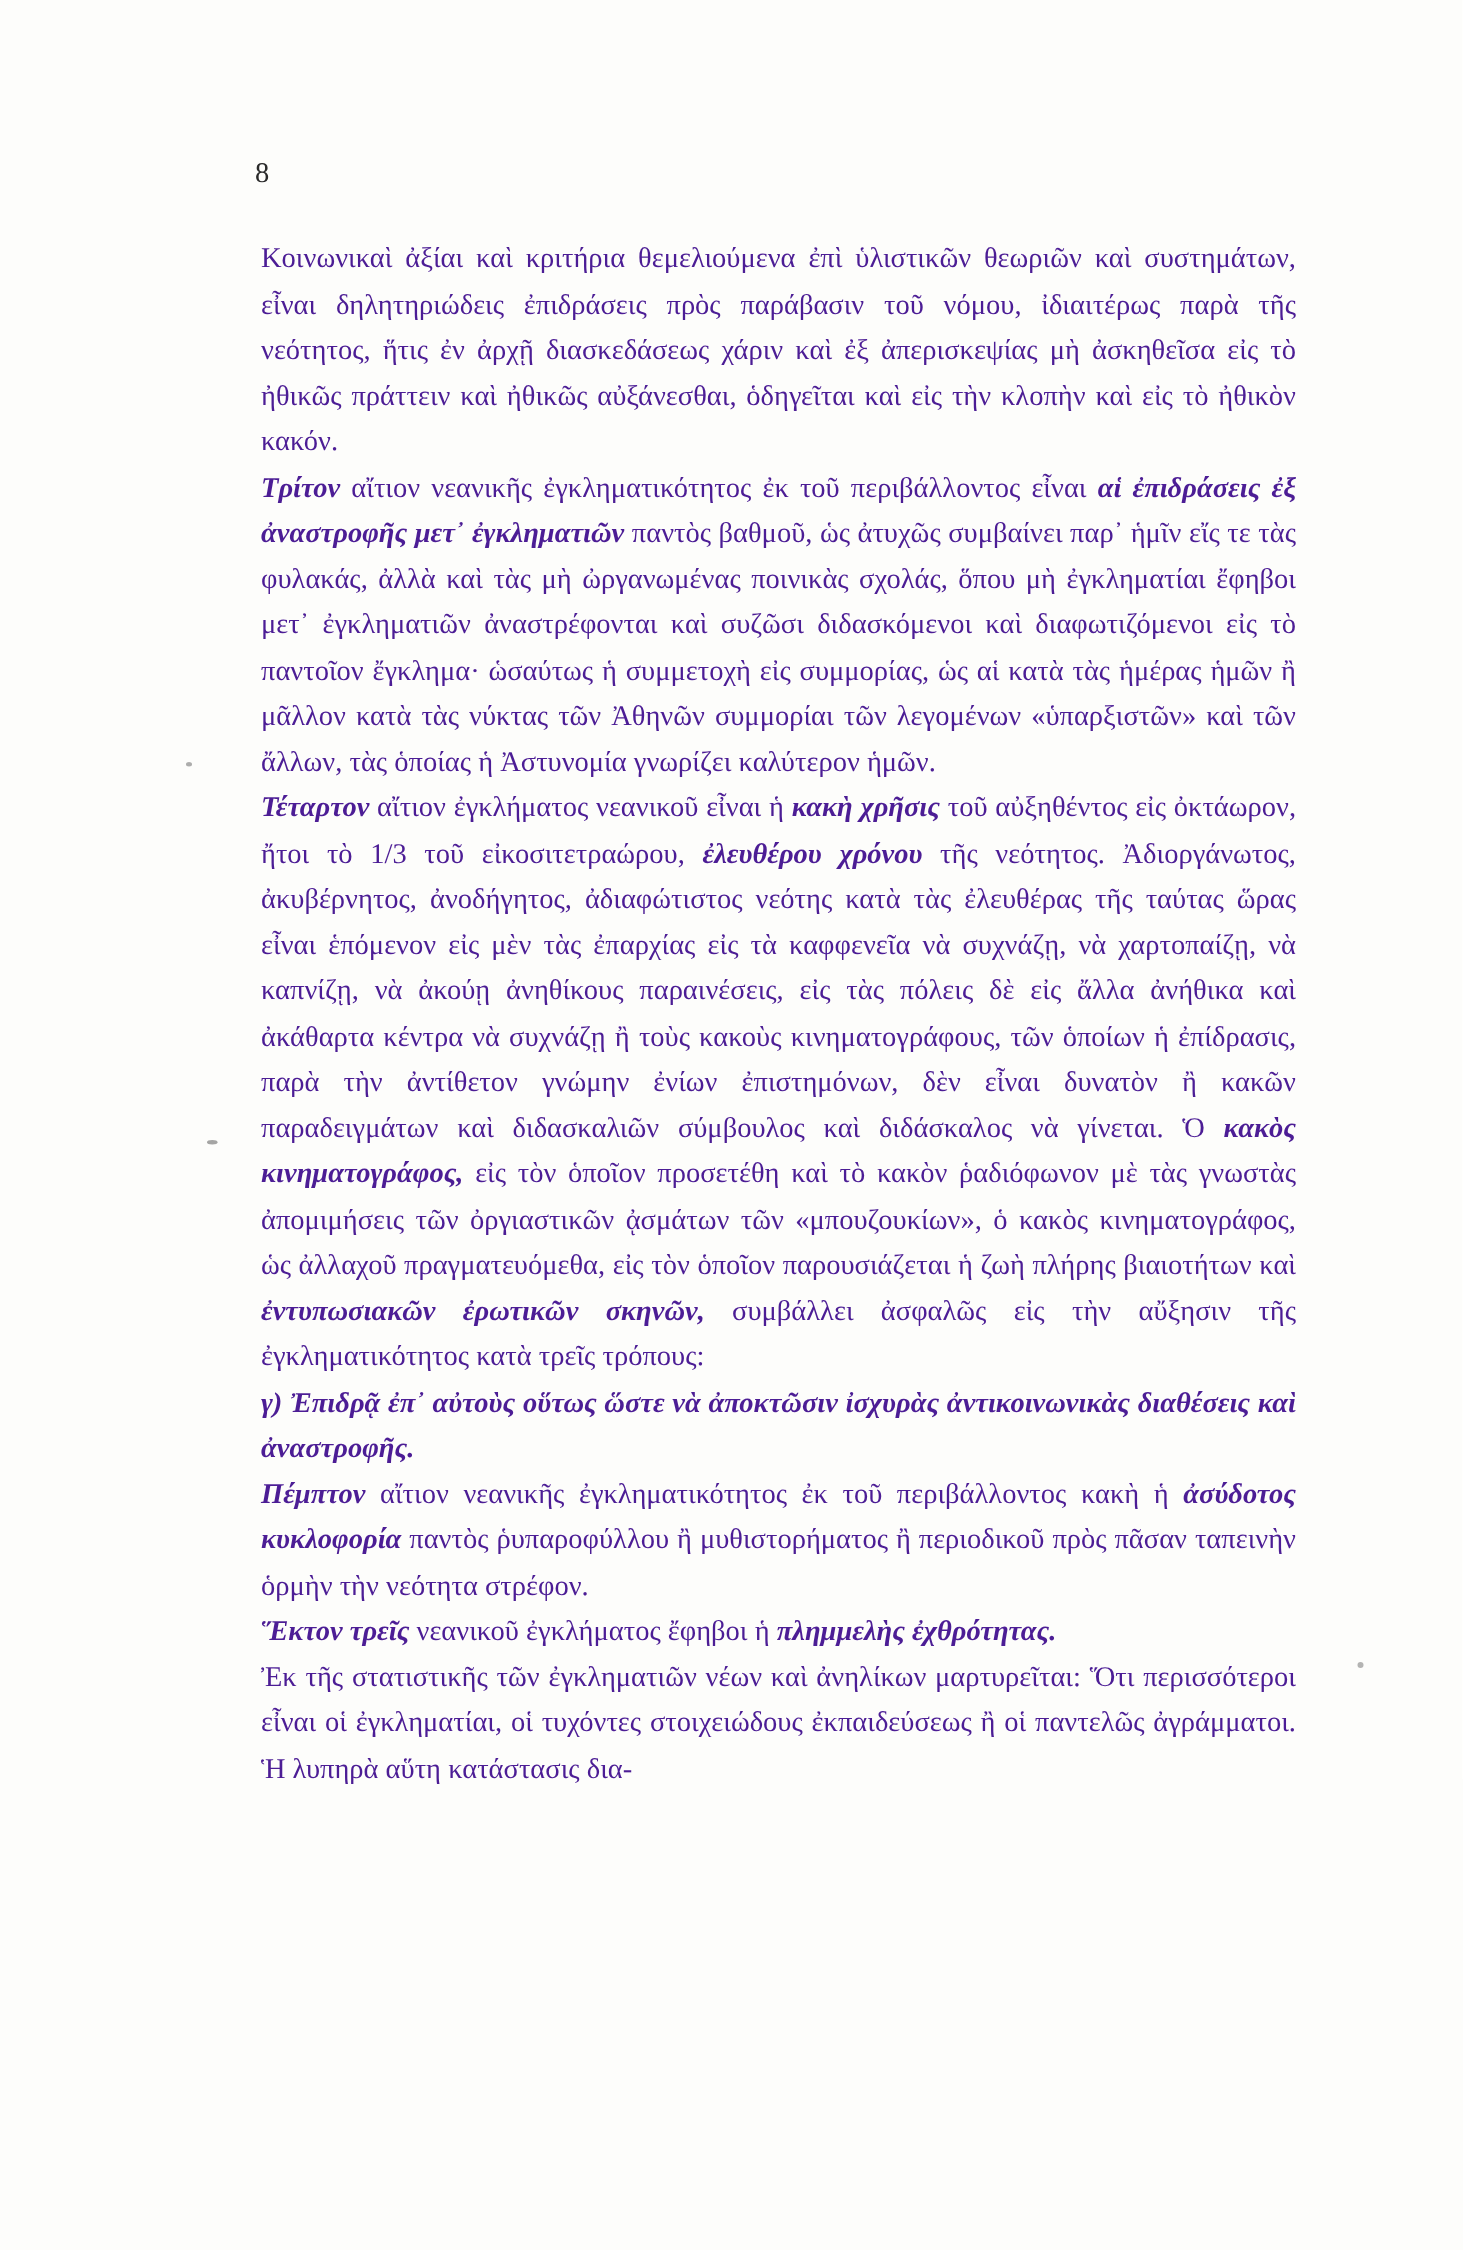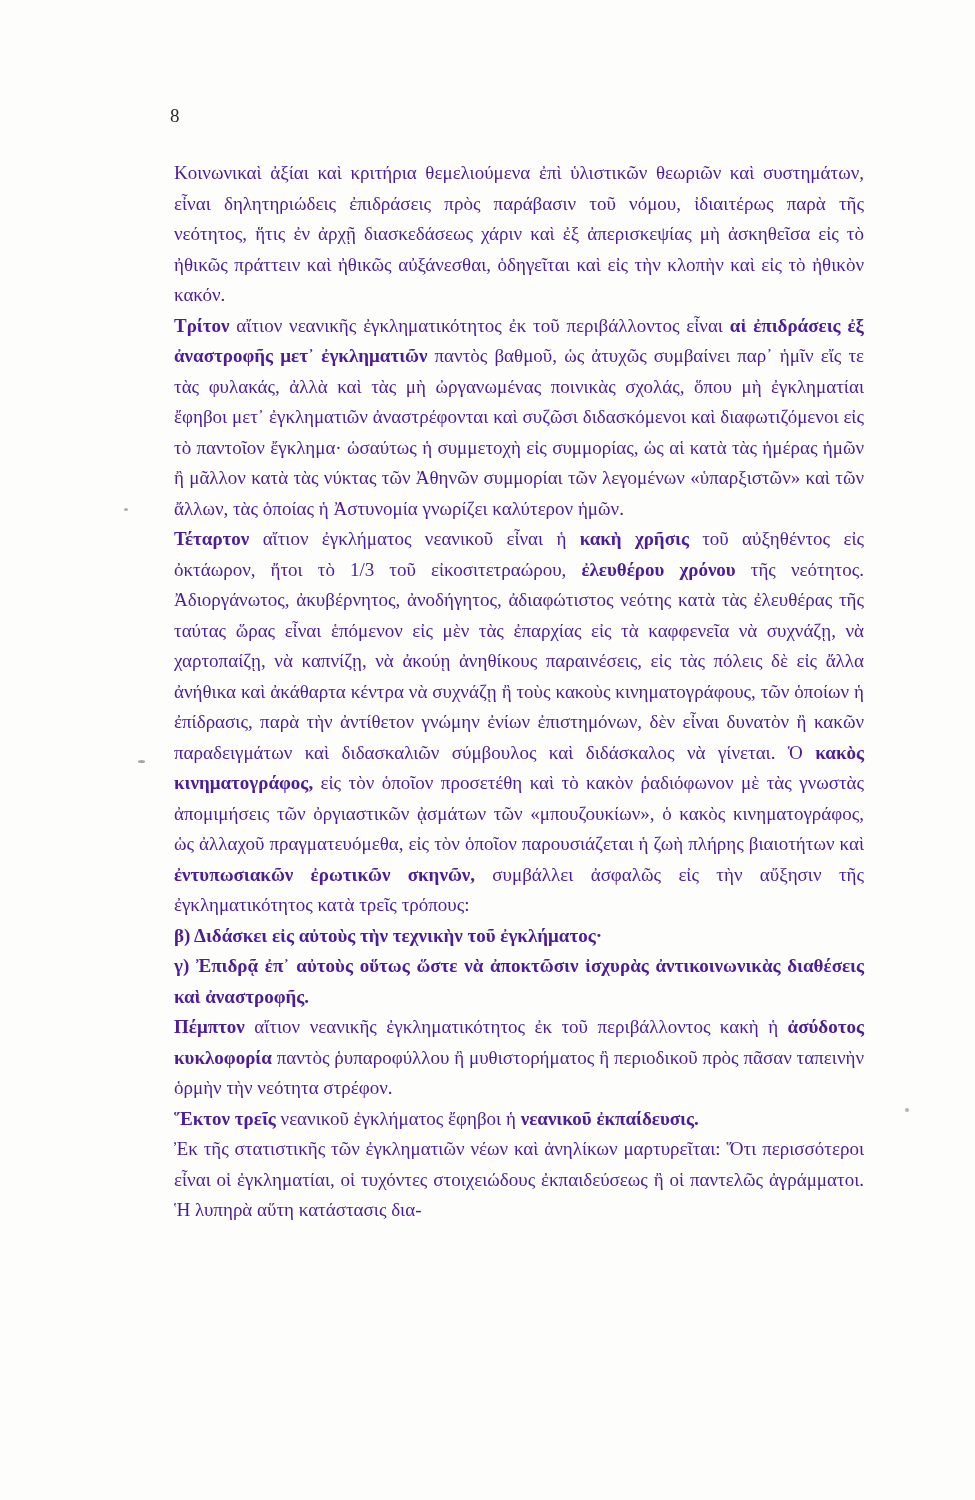--- a/index.html
+++ b/index.html
@@ -49,20 +49,21 @@
     text-indent: 40px;
   }
   .para-indent-lg {
     text-indent: 56px;
   }
   b, .bold {
     font-weight: normal;
   }
   .bi {
     font-weight: bold;
+    font-style: italic;
   }
   .speck {
     position: absolute;
     background: #6b6b6b;
     border-radius: 50%;
     opacity: 0.55;
   }
   .speck1 { left: 124px; top: 508px; width: 4px; height: 3px; }
   .speck2 { left: 138px; top: 760px; width: 7px; height: 3px; opacity:0.6; }
   .speck3 { left: 905px; top: 1108px; width: 4px; height: 4px; opacity:0.5; }
@@ -71,24 +72,23 @@
 <body>
 
 <div class="page">
 
   <div class="page-number">8</div>
 
   <div class="body-text" id="body-text">
       <p><span>Κοινωνικαὶ ἀξίαι καὶ κριτήρια θεμελιούμενα ἐπὶ ὑλιστικῶν θεωριῶν καὶ συστημάτων, εἶναι δηλητηριώδεις ἐπιδράσεις πρὸς παράβασιν τοῦ νόμου, ἰδιαιτέρως παρὰ τῆς νεότητος, ἥτις ἐν ἀρχῇ διασκεδάσεως χάριν καὶ ἐξ ἀπερισκεψίας μὴ ἀσκηθεῖσα εἰς τὸ ἠθικῶς πράττειν καὶ ἠθικῶς αὐξάνεσθαι, ὁδηγεῖται καὶ εἰς τὴν κλοπὴν καὶ εἰς τὸ ἠθικὸν κακόν.</span></p>
       <p class="para-indent"><span class="bi">Τρίτον </span><span>αἴτιον νεανικῆς ἐγκληματικότητος ἐκ τοῦ περιβάλλοντος εἶναι </span><span class="bi">αἱ ἐπιδράσεις ἐξ ἀναστροφῆς μετ᾽ ἐγκληματιῶν </span><span>παντὸς βαθμοῦ, ὡς ἀτυχῶς συμβαίνει παρ᾽ ἡμῖν εἴς τε τὰς φυλακάς, ἀλλὰ καὶ τὰς μὴ ὠργανωμένας ποινικὰς σχολάς, ὅπου μὴ ἐγκληματίαι ἔφηβοι μετ᾽ ἐγκληματιῶν ἀναστρέφονται καὶ συζῶσι διδασκόμενοι καὶ διαφωτιζόμενοι εἰς τὸ παντοῖον ἔγκλημα· ὡσαύτως ἡ συμμετοχὴ εἰς συμμορίας, ὡς αἱ κατὰ τὰς ἡμέρας ἡμῶν ἢ μᾶλλον κατὰ τὰς νύκτας τῶν Ἀθηνῶν συμμορίαι τῶν λεγομένων «ὑπαρξιστῶν» καὶ τῶν ἄλλων, τὰς ὁποίας ἡ Ἀστυνομία γνωρίζει καλύτερον ἡμῶν.</span></p>
       <p class="para-indent"><span class="bi">Τέταρτον </span><span>αἴτιον ἐγκλήματος νεανικοῦ εἶναι ἡ </span><span class="bi">κακὴ χρῆσις </span><span>τοῦ αὐξηθέντος εἰς ὀκτάωρον, ἤτοι τὸ 1/3 τοῦ εἰκοσιτετραώρου, </span><span class="bi">ἐλευθέρου χρόνου </span><span>τῆς νεότητος. Ἀδιοργάνωτος, ἀκυβέρνητος, ἀνοδήγητος, ἀδιαφώτιστος νεότης κατὰ τὰς ἐλευθέρας τῆς ταύτας ὥρας εἶναι ἑπόμενον εἰς μὲν τὰς ἐπαρχίας εἰς τὰ καφφενεῖα νὰ συχνάζῃ, νὰ χαρτοπαίζῃ, νὰ καπνίζῃ, νὰ ἀκούῃ ἀνηθίκους παραινέσεις, εἰς τὰς πόλεις δὲ εἰς ἄλλα ἀνήθικα καὶ ἀκάθαρτα κέντρα νὰ συχνάζῃ ἢ τοὺς </span><span class="bold">κακοὺς </span><span>κινηματογράφους, τῶν ὁποίων ἡ ἐπίδρασις, παρὰ τὴν ἀντίθετον γνώμην ἐνίων ἐπιστημόνων, δὲν εἶναι δυνατὸν ἢ κακῶν παραδειγμάτων καὶ διδασκαλιῶν σύμβουλος καὶ διδάσκαλος νὰ γίνεται. Ὁ </span><span class="bi">κακὸς κινηματογράφος, </span><span>εἰς τὸν ὁποῖον προσετέθη καὶ τὸ κακὸν ῥαδιόφωνον μὲ τὰς γνωστὰς ἀπομιμήσεις τῶν ὀργιαστικῶν ᾀσμάτων τῶν «μπουζουκίων», ὁ κακὸς κινηματογράφος, ὡς ἀλλαχοῦ πραγματευόμεθα, εἰς τὸν ὁποῖον παρουσιάζεται ἡ ζωὴ πλήρης βιαιοτήτων καὶ </span><span class="bi">ἐντυπωσιακῶν ἐρωτικῶν σκηνῶν, </span><span>συμβάλλει ἀσφαλῶς εἰς τὴν αὔξησιν τῆς ἐγκληματικότητος κατὰ τρεῖς τρόπους:</span></p>
-      <p class="para-indent-lg"><span class="bi">β) Διδάσκει εἰς αὐτοὺς τὴν τεχνικὴν τοῦ ἐγκλήματος·</span></p>
       <p class="para-indent-lg"><span class="bi">γ) Ἐπιδρᾷ ἐπ᾽ αὐτοὺς οὕτως ὥστε νὰ ἀποκτῶσιν ἰσχυρὰς ἀντικοινωνικὰς διαθέσεις καὶ ἀναστροφῆς.</span></p>
       <p class="para-indent"><span class="bi">Πέμπτον </span><span>αἴτιον νεανικῆς ἐγκληματικότητος ἐκ τοῦ περιβάλλοντος κακὴ ἡ </span><span class="bi">ἀσύδοτος κυκλοφορία </span><span>παντὸς ῥυπαροφύλλου ἢ μυθιστορήματος ἢ περιοδικοῦ πρὸς πᾶσαν ταπεινὴν ὁρμὴν τὴν νεότητα στρέφον.</span></p>
-      <p class="para-indent"><span class="bi">Ἕκτον τρεῖς </span><span>νεανικοῦ ἐγκλήματος ἔφηβοι ἡ </span><span class="bi">νεανικοῦ ἐκπαίδευσις.</span></p>
+      <p class="para-indent"><span class="bi">Ἕκτον τρεῖς </span><span>νεανικοῦ ἐγκλήματος ἔφηβοι ἡ </span><span class="bi">πλημμελὴς ἐχθρότητας.</span></p>
       <p class="para-indent"><span>Ἐκ τῆς στατιστικῆς τῶν ἐγκληματιῶν νέων καὶ ἀνηλίκων μαρτυρεῖται: Ὅτι περισσότεροι εἶναι οἱ ἐγκληματίαι, οἱ τυχόντες στοιχειώδους ἐκπαιδεύσεως ἢ οἱ παντελῶς ἀγράμματοι. Ἡ λυπηρὰ αὕτη κατάστασις δια-</span></p>
     </div>
 
   <div class="speck speck1"></div>
   <div class="speck speck2"></div>
   <div class="speck speck3"></div>
 
 </div>
 
 </body></html>

